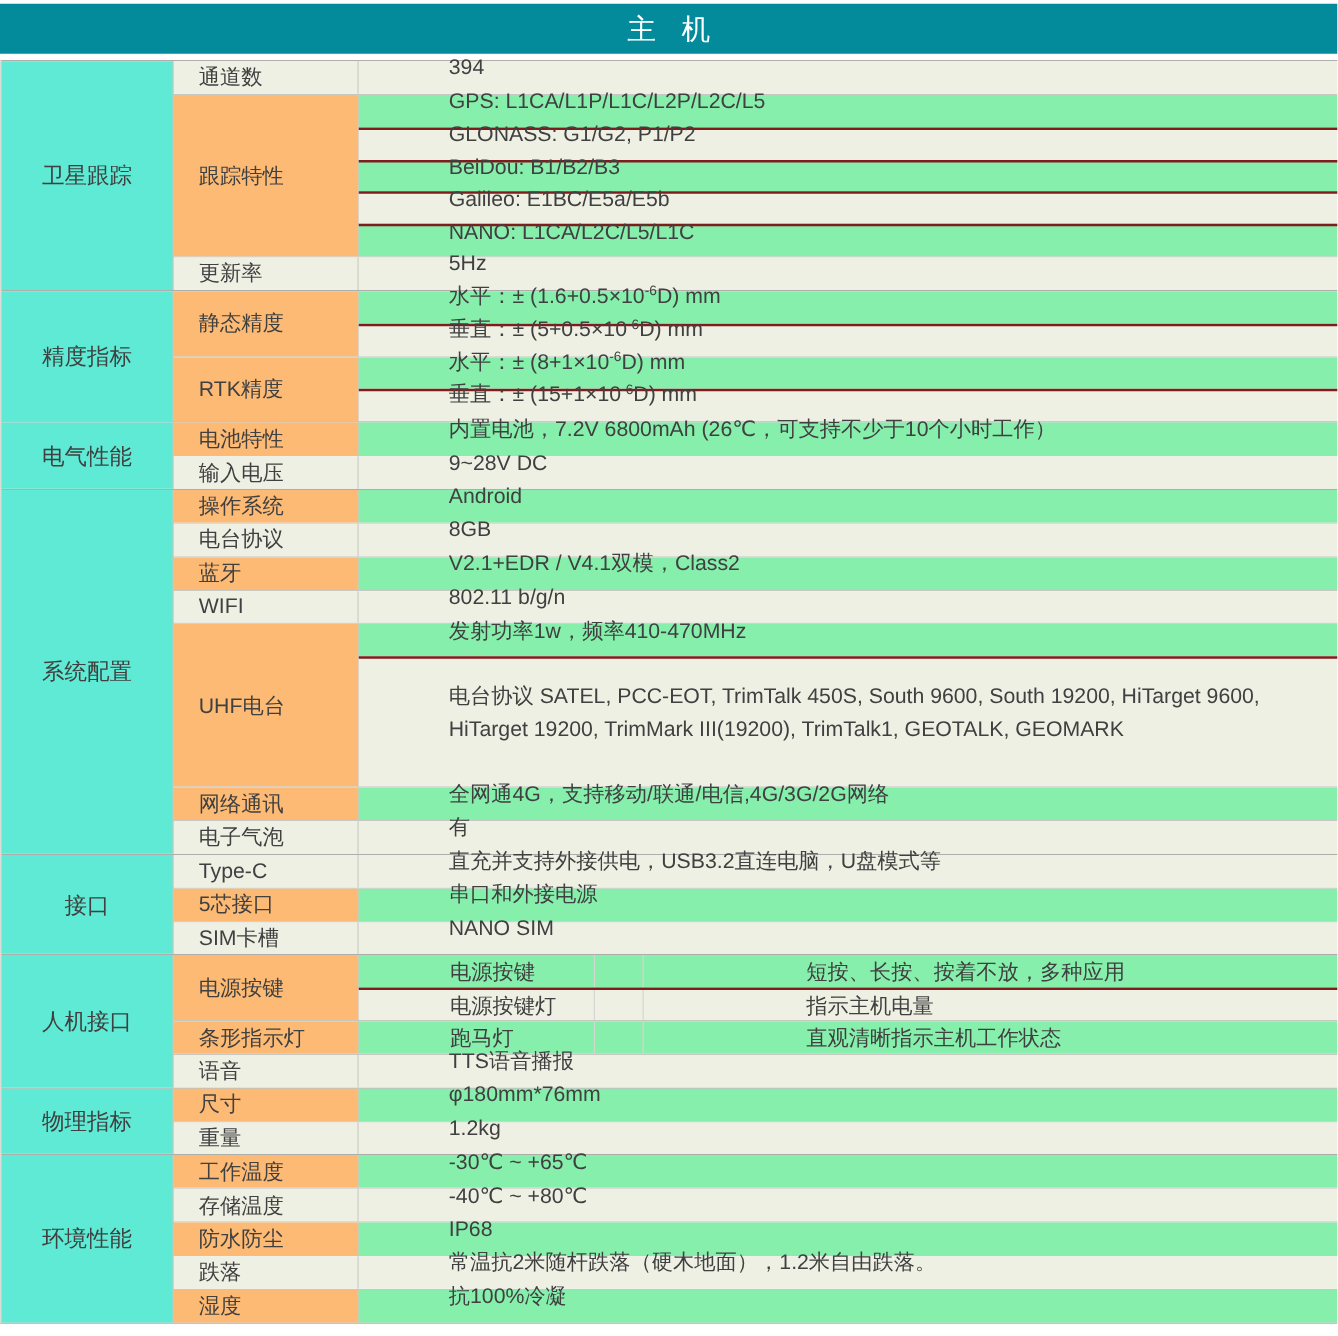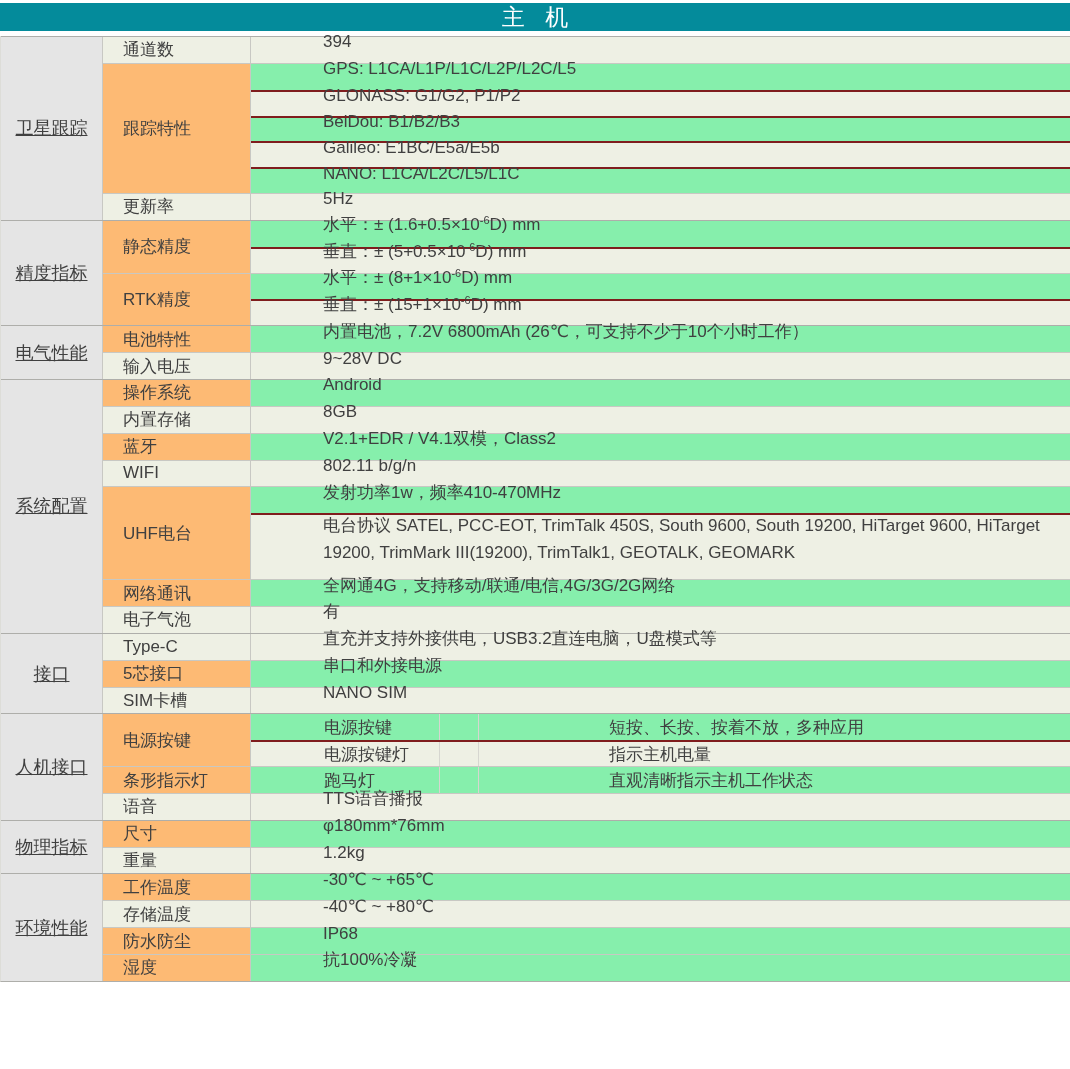--- a/index.html
+++ b/index.html
@@ -1,37 +1,37 @@
 <!DOCTYPE html>
 <html><head>
 <meta charset="utf-8">
 <style>
   * { margin:0; padding:0; box-sizing:border-box; }
   html,body { width:1070px; height:1069px; background:#ffffff; overflow:hidden;
     font-family:"Liberation Sans","DejaVu Sans",sans-serif; color:#404040; }
-  .header { margin-top:3px; height:28px; background:#048b9b; color:#ffffff;
+  .header { margin-top:3px; height:40px; background:#048b9b; color:#ffffff;
     display:flex; align-items:center; justify-content:center;
     font-size:23px; letter-spacing:7px; padding-left:7px; }
   .table { margin-top:5px; border-left:1px solid #ddddd8; border-bottom:1px solid #aeaeaa; }
   .section { display:flex; border-top:1px solid #aeaeaa; }
-  .cat { width:102px; display:flex; align-items:center; justify-content:center;
-    font-size:18px; background:#e5e5e5; border-right:1px solid #c8c8c3;text-decoration:underline; }
+  .cat { width:138px; display:flex; align-items:center; justify-content:center;
+    font-size:18px; background:#5eead4; border-right:1px solid #c8c8c3; }
   .sec-body { flex:1; }
   .group { display:flex; }
   .group + .group { border-top:1px solid #c8c8c3; }
   .glabel { width:148px; display:flex; align-items:center; padding-left:20px;
     font-size:17px; border-right:1px solid #c8c8c3; }
   .glabel.white { background:#fdba74; }
   .glabel.alt { background:#eef0e4; }
   .gbody { flex:1; display:flex; flex-direction:column; }
   .row { height:25.85px; display:flex; align-items:center; font-size:17px; }
   .row + .row { border-top:2px solid #7f1d1d; }
   .row.white { background:#86efac; }
   .row.alt { background:#eef0e4; }
-  .row.tall { height:66px; }
+  .row.tall { height:104px; }
   .val { flex:1; padding:0 14px 16px 72px; line-height:27px; }
   .sub { width:188px; padding-left:73px; }
   .spacer { width:40px; height:100%; border-left:1px solid #d6d6d0; border-right:1px solid #d6d6d0; }
   .desc { flex:1; padding-left:130px; }
   .sup { font-size:11px; position:relative; top:-6px; }
 </style>
 </head>
 <body>
 
 <div class="header">主 机</div>
@@ -130,21 +130,21 @@
       <div class="sec-body">
         <div class="group">
           <div class="glabel white">操作系统</div>
           <div class="gbody">
             <div class="row white">
               <div class="val">Android</div>
             </div>
           </div>
         </div>
         <div class="group">
-          <div class="glabel alt">内置存储</div>
+          <div class="glabel alt">电台协议</div>
           <div class="gbody">
             <div class="row alt">
               <div class="val">8GB</div>
             </div>
           </div>
         </div>
         <div class="group">
           <div class="glabel white">蓝牙</div>
           <div class="gbody">
             <div class="row white">
@@ -298,20 +298,28 @@
         </div>
         <div class="group">
           <div class="glabel white">防水防尘</div>
           <div class="gbody">
             <div class="row white">
               <div class="val">IP68</div>
             </div>
           </div>
         </div>
         <div class="group">
+          <div class="glabel alt">跌落</div>
+          <div class="gbody">
+            <div class="row alt">
+              <div class="val">常温抗2米随杆跌落（硬木地面），1.2米自由跌落。</div>
+            </div>
+          </div>
+        </div>
+        <div class="group">
           <div class="glabel white">湿度</div>
           <div class="gbody">
             <div class="row white">
               <div class="val">抗100%冷凝</div>
             </div>
           </div>
         </div>
       </div>
     </div>
   </div>

